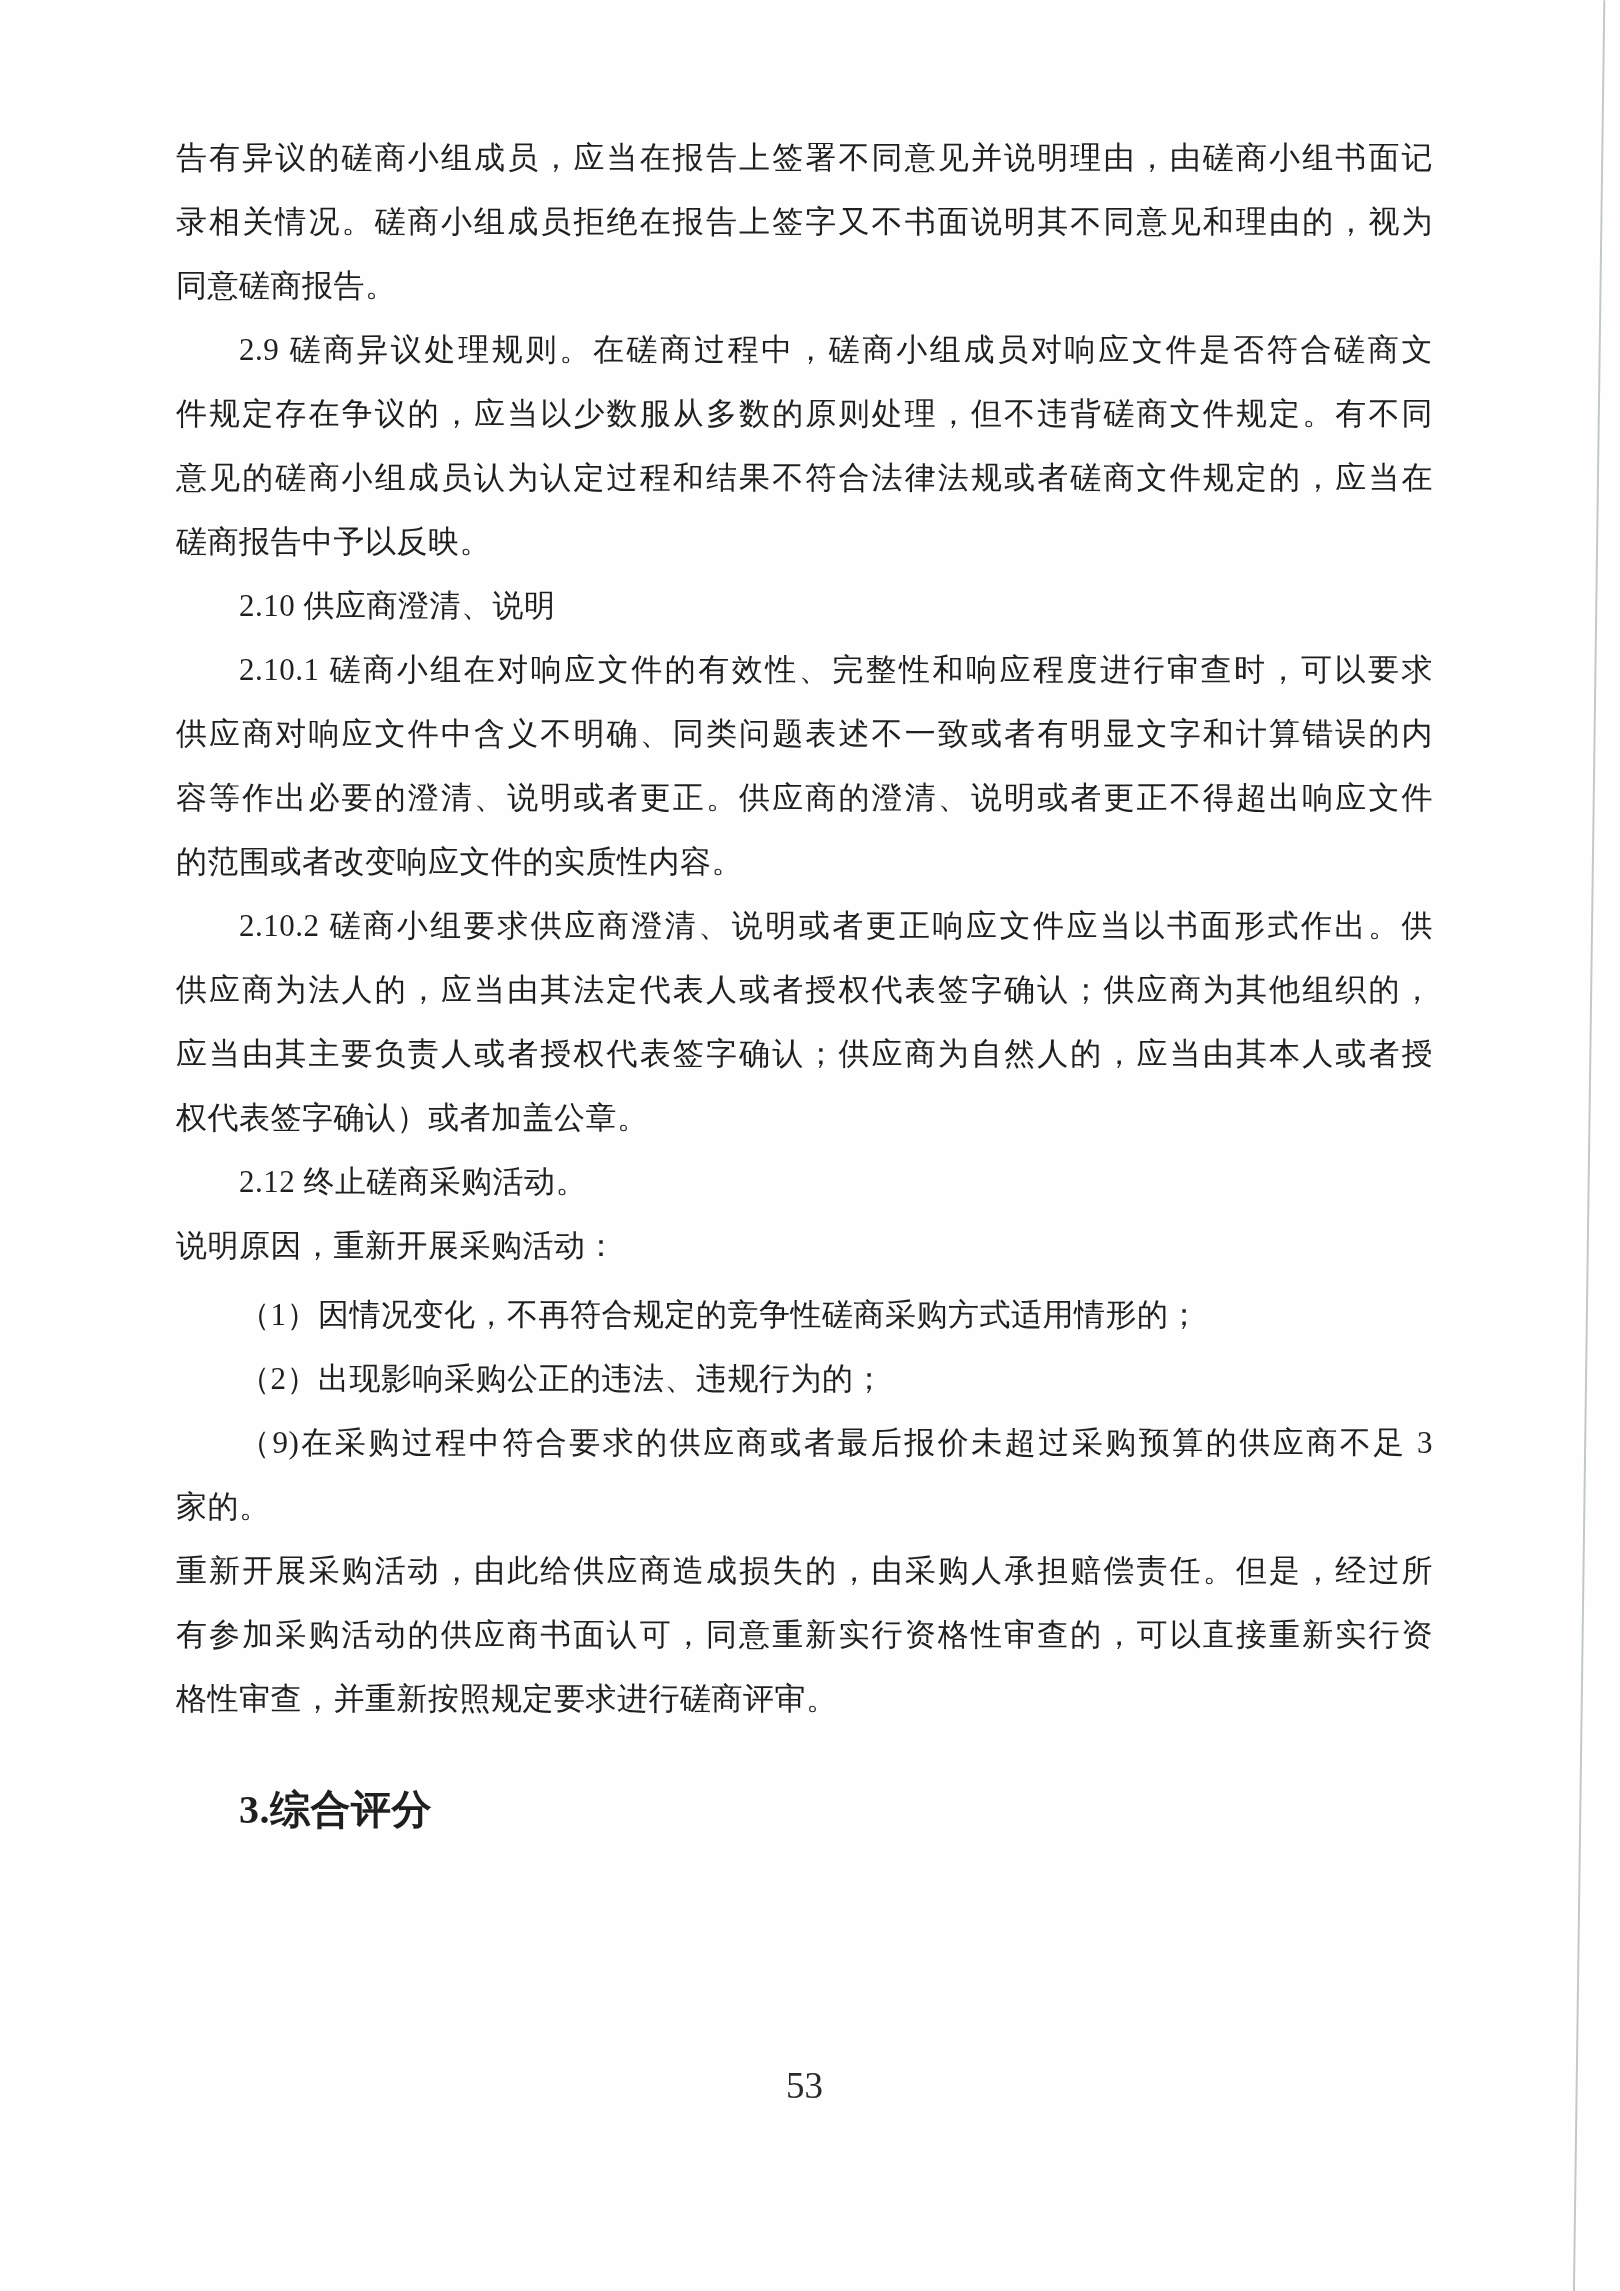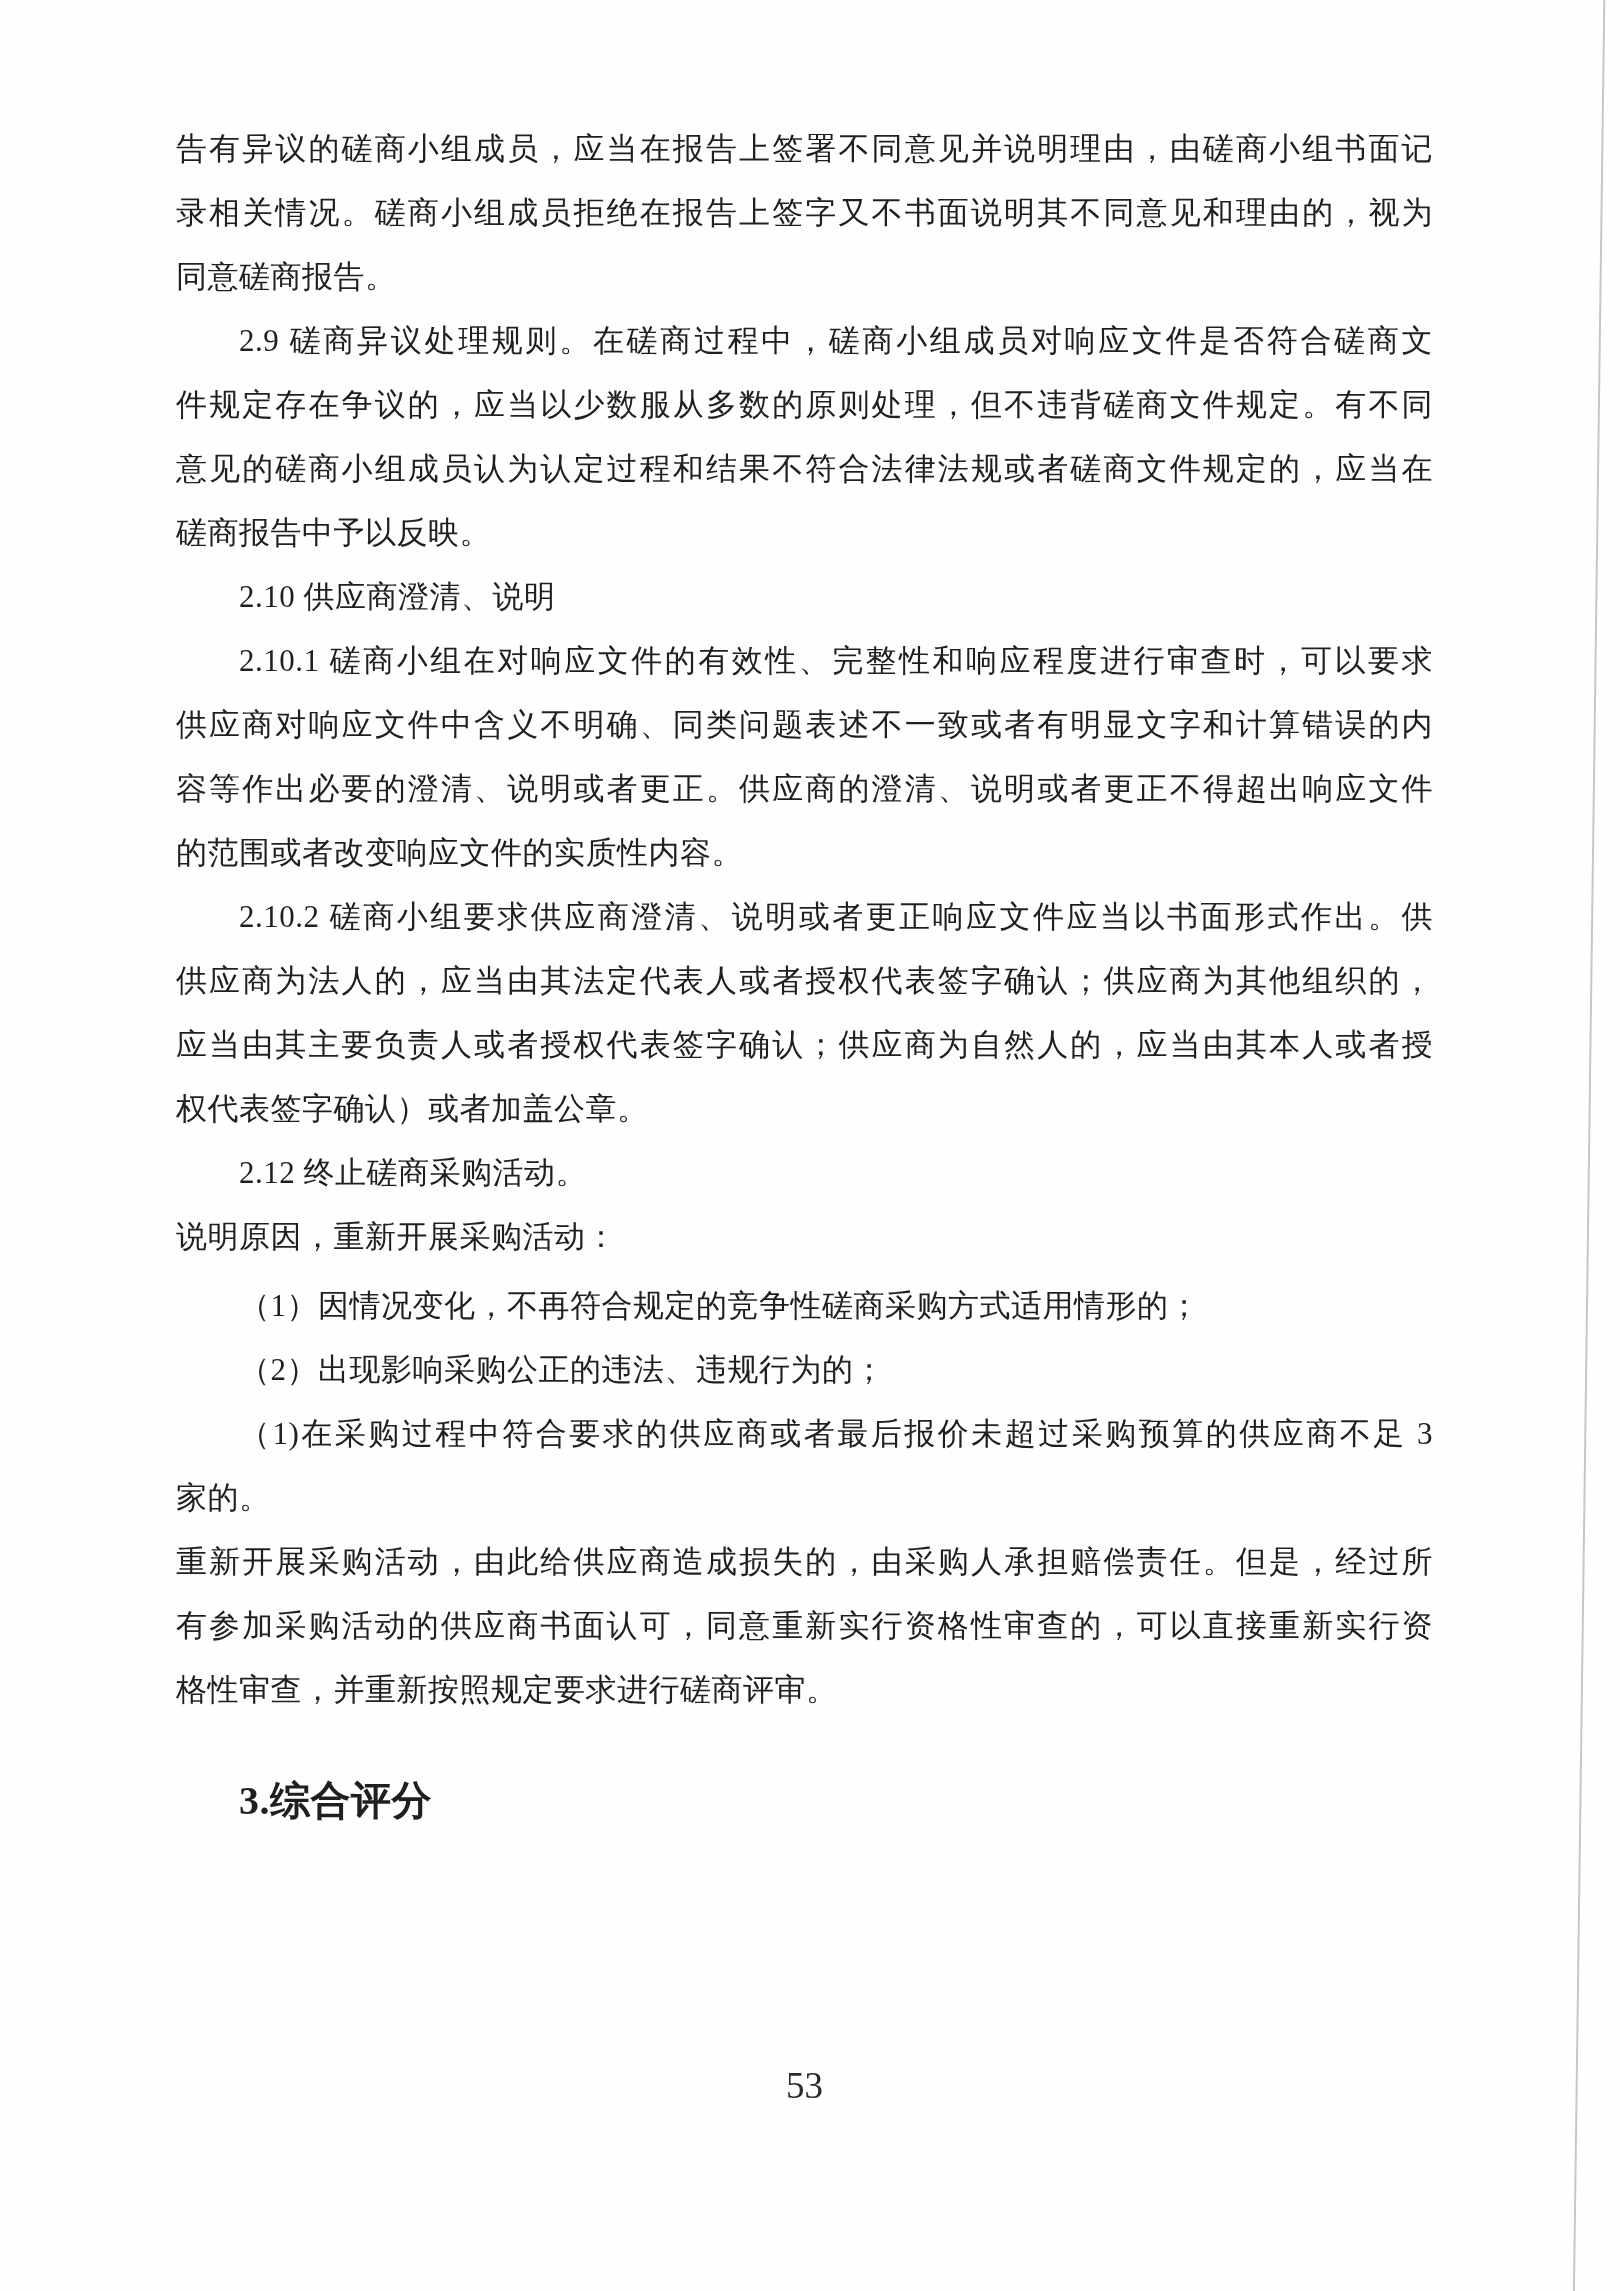--- a/index.html
+++ b/index.html
@@ -12,21 +12,21 @@
     width: 1620px;
     height: 2292px;
     background: #fefefe;
     overflow: hidden;
     font-family: "Liberation Serif", "DejaVu Serif", serif;
     color: #1f1f1f;
   }
   .doc-body {
     position: absolute;
     left: 176px;
-    top: 117px;
+    top: 126px;
     width: 1257px;
   }
   .line {
     font-size: 31px;
     height: 64px;
     line-height: 64px;
     letter-spacing: 0.5px;
     text-align: left;
     overflow: visible;
   }
@@ -84,21 +84,21 @@
       <div class="line just">容等作出必要的澄清、说明或者更正。供应商的澄清、说明或者更正不得超出响应文件</div>
       <div class="line">的范围或者改变响应文件的实质性内容。</div>
       <div class="line ind just">2.10.2 磋商小组要求供应商澄清、说明或者更正响应文件应当以书面形式作出。供</div>
       <div class="line just">供应商为法人的，应当由其法定代表人或者授权代表签字确认；供应商为其他组织的，</div>
       <div class="line just">应当由其主要负责人或者授权代表签字确认；供应商为自然人的，应当由其本人或者授</div>
       <div class="line">权代表签字确认）或者加盖公章。</div>
       <div class="line ind">2.12 终止磋商采购活动。</div>
       <div class="line">说明原因，重新开展采购活动：</div>
       <div class="line ind" style="margin-top: 4.9px;">（1）因情况变化，不再符合规定的竞争性磋商采购方式适用情形的；</div>
       <div class="line ind">（2）出现影响采购公正的违法、违规行为的；</div>
-      <div class="line ind just">（1)在采购过程中符合要求的供应商或者最后报价未超过采购预算的供应商不足 3</div>
+      <div class="line ind just">（9)在采购过程中符合要求的供应商或者最后报价未超过采购预算的供应商不足 3</div>
       <div class="line">家的。</div>
       <div class="line just">重新开展采购活动，由此给供应商造成损失的，由采购人承担赔偿责任。但是，经过所</div>
       <div class="line just">有参加采购活动的供应商书面认可，同意重新实行资格性审查的，可以直接重新实行资</div>
       <div class="line">格性审查，并重新按照规定要求进行磋商评审。</div>
       <div class="line ind bold" style="margin-top: 47px;">3.综合评分</div>
     </main>
 
   <div class="pagenum">53</div>
 
 </div>

